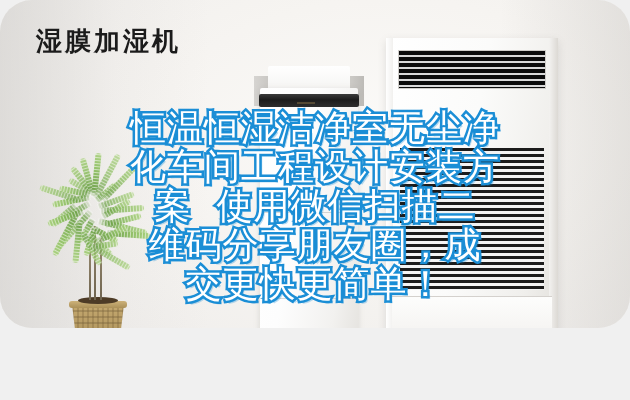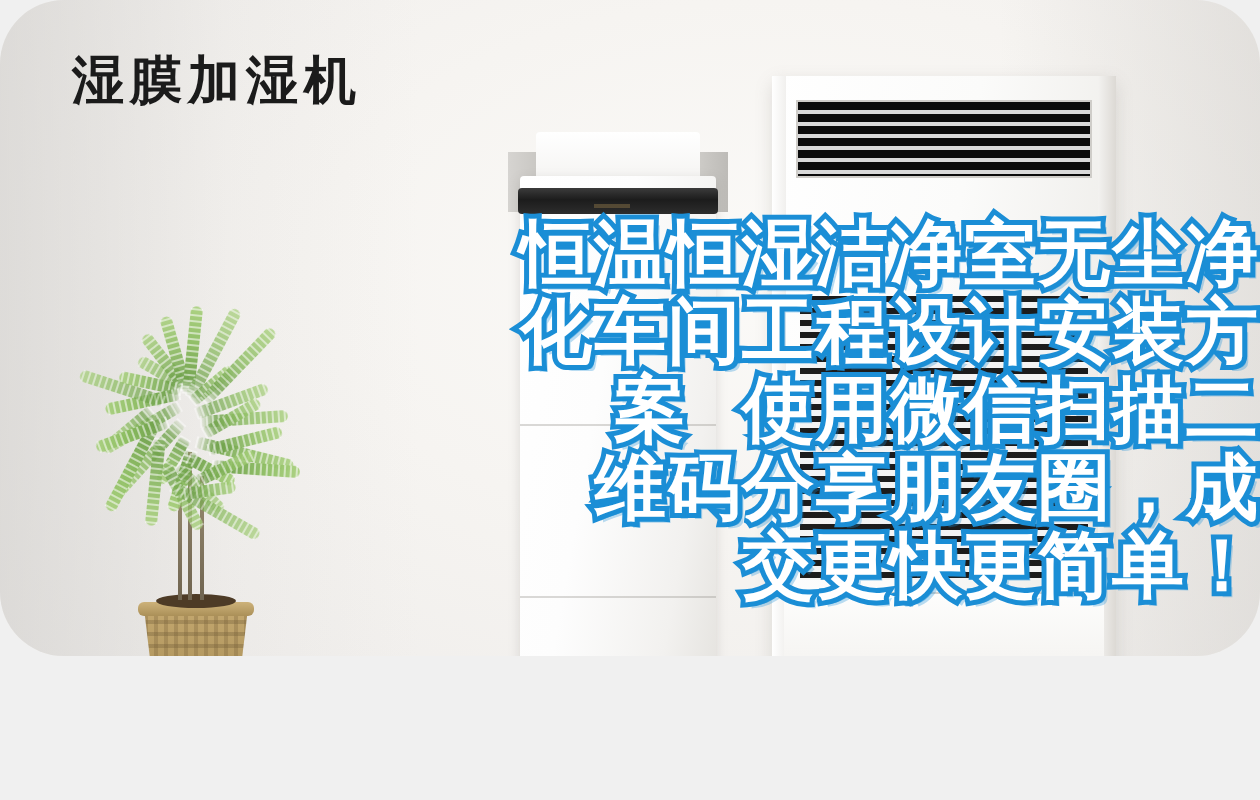--- a/index.html
+++ b/index.html
@@ -179,23 +179,23 @@
     position:absolute; left:35px; top:74px; width:124px; height:30px;
     background:#0b0b0b; color:#ffffff;
     display:flex; align-items:center; justify-content:center;
     font-size:14px; font-weight:bold; letter-spacing:1px;
     font-family:"DejaVu Sans","Liberation Sans",sans-serif;
     cursor:pointer;
   }
 
   .overlay {
     position:absolute; left:0; top:108px; width:630px;
-    text-align:right;
+    text-align:center;
     font-family:"DejaVu Sans","Liberation Sans",sans-serif;
-    font-weight:bold;
+    font-weight:normal;
     font-size:36px;
     line-height:39px;
     letter-spacing:1px;
     color:#ffffff;
     -webkit-text-stroke:5px #1b8ed6;
     paint-order:stroke fill;
     text-shadow:
        2px 2px 0 rgba(27,142,214,.55),
        3px 3px 0 rgba(27,142,214,.30);
     white-space:pre-wrap;

